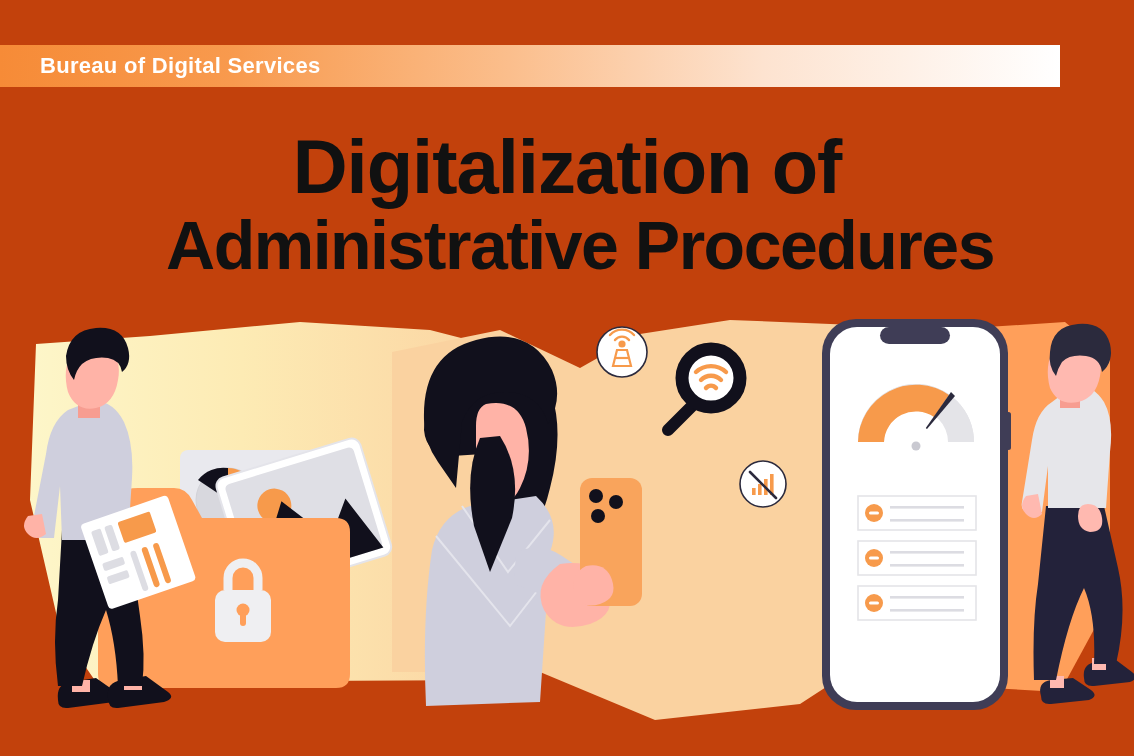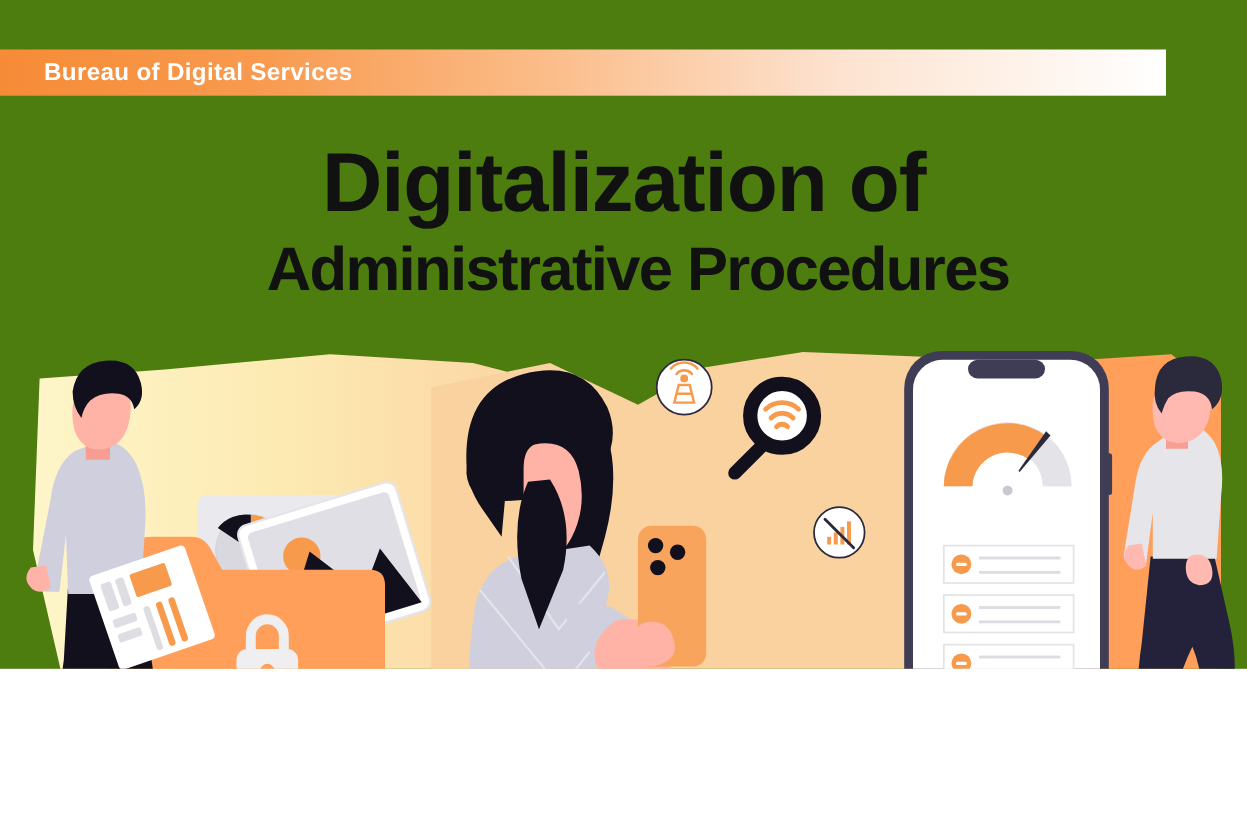--- a/index.html
+++ b/index.html
@@ -1,37 +1,37 @@
 <!DOCTYPE html>
 <html><head>
 <meta charset="utf-8">
 <style>
   html,body{margin:0;padding:0;background:#ffffff;}
   body{width:1134px;height:756px;overflow:hidden;font-family:"Liberation Sans",sans-serif;}
-  #page{position:relative;width:1134px;height:608px;background:#4d7c0f;overflow:hidden;}
+  #page{position:relative;width:1134px;height:756px;background:#c2410c;overflow:hidden;}
 
   
   .banner{
     position:absolute;left:0;top:45px;width:1060px;height:42px;
     background:linear-gradient(to right,#F68B37 0%,#F89A4E 22%,#FBBE8C 48%,#FDE3D0 72%,#FFFFFF 100%);
   }
   .banner-label{
     position:absolute;left:40px;top:50px;
     font-size:22px;font-weight:bold;color:#FFFFFF;letter-spacing:.3px;
     line-height:32px;white-space:nowrap;
   }
 
   
   .title{
     position:absolute;left:0;top:128px;width:1134px;
     text-align:center;color:#111111;font-weight:bold;
     font-size:76px;line-height:78px;letter-spacing:-1px;
   }
   .title .l1{display:block;}
-  .title .l2{display:block;font-size:56px;letter-spacing:-1.5px;padding-left:26px;}
+  .title .l2{display:block;font-size:68px;letter-spacing:-1.5px;padding-left:26px;}
 
   
   .stage{position:absolute;left:0;top:300px;width:1134px;height:456px;}
   .stage svg{display:block;}
 </style>
 </head>
 <body>
 
 <div id="page">
 

